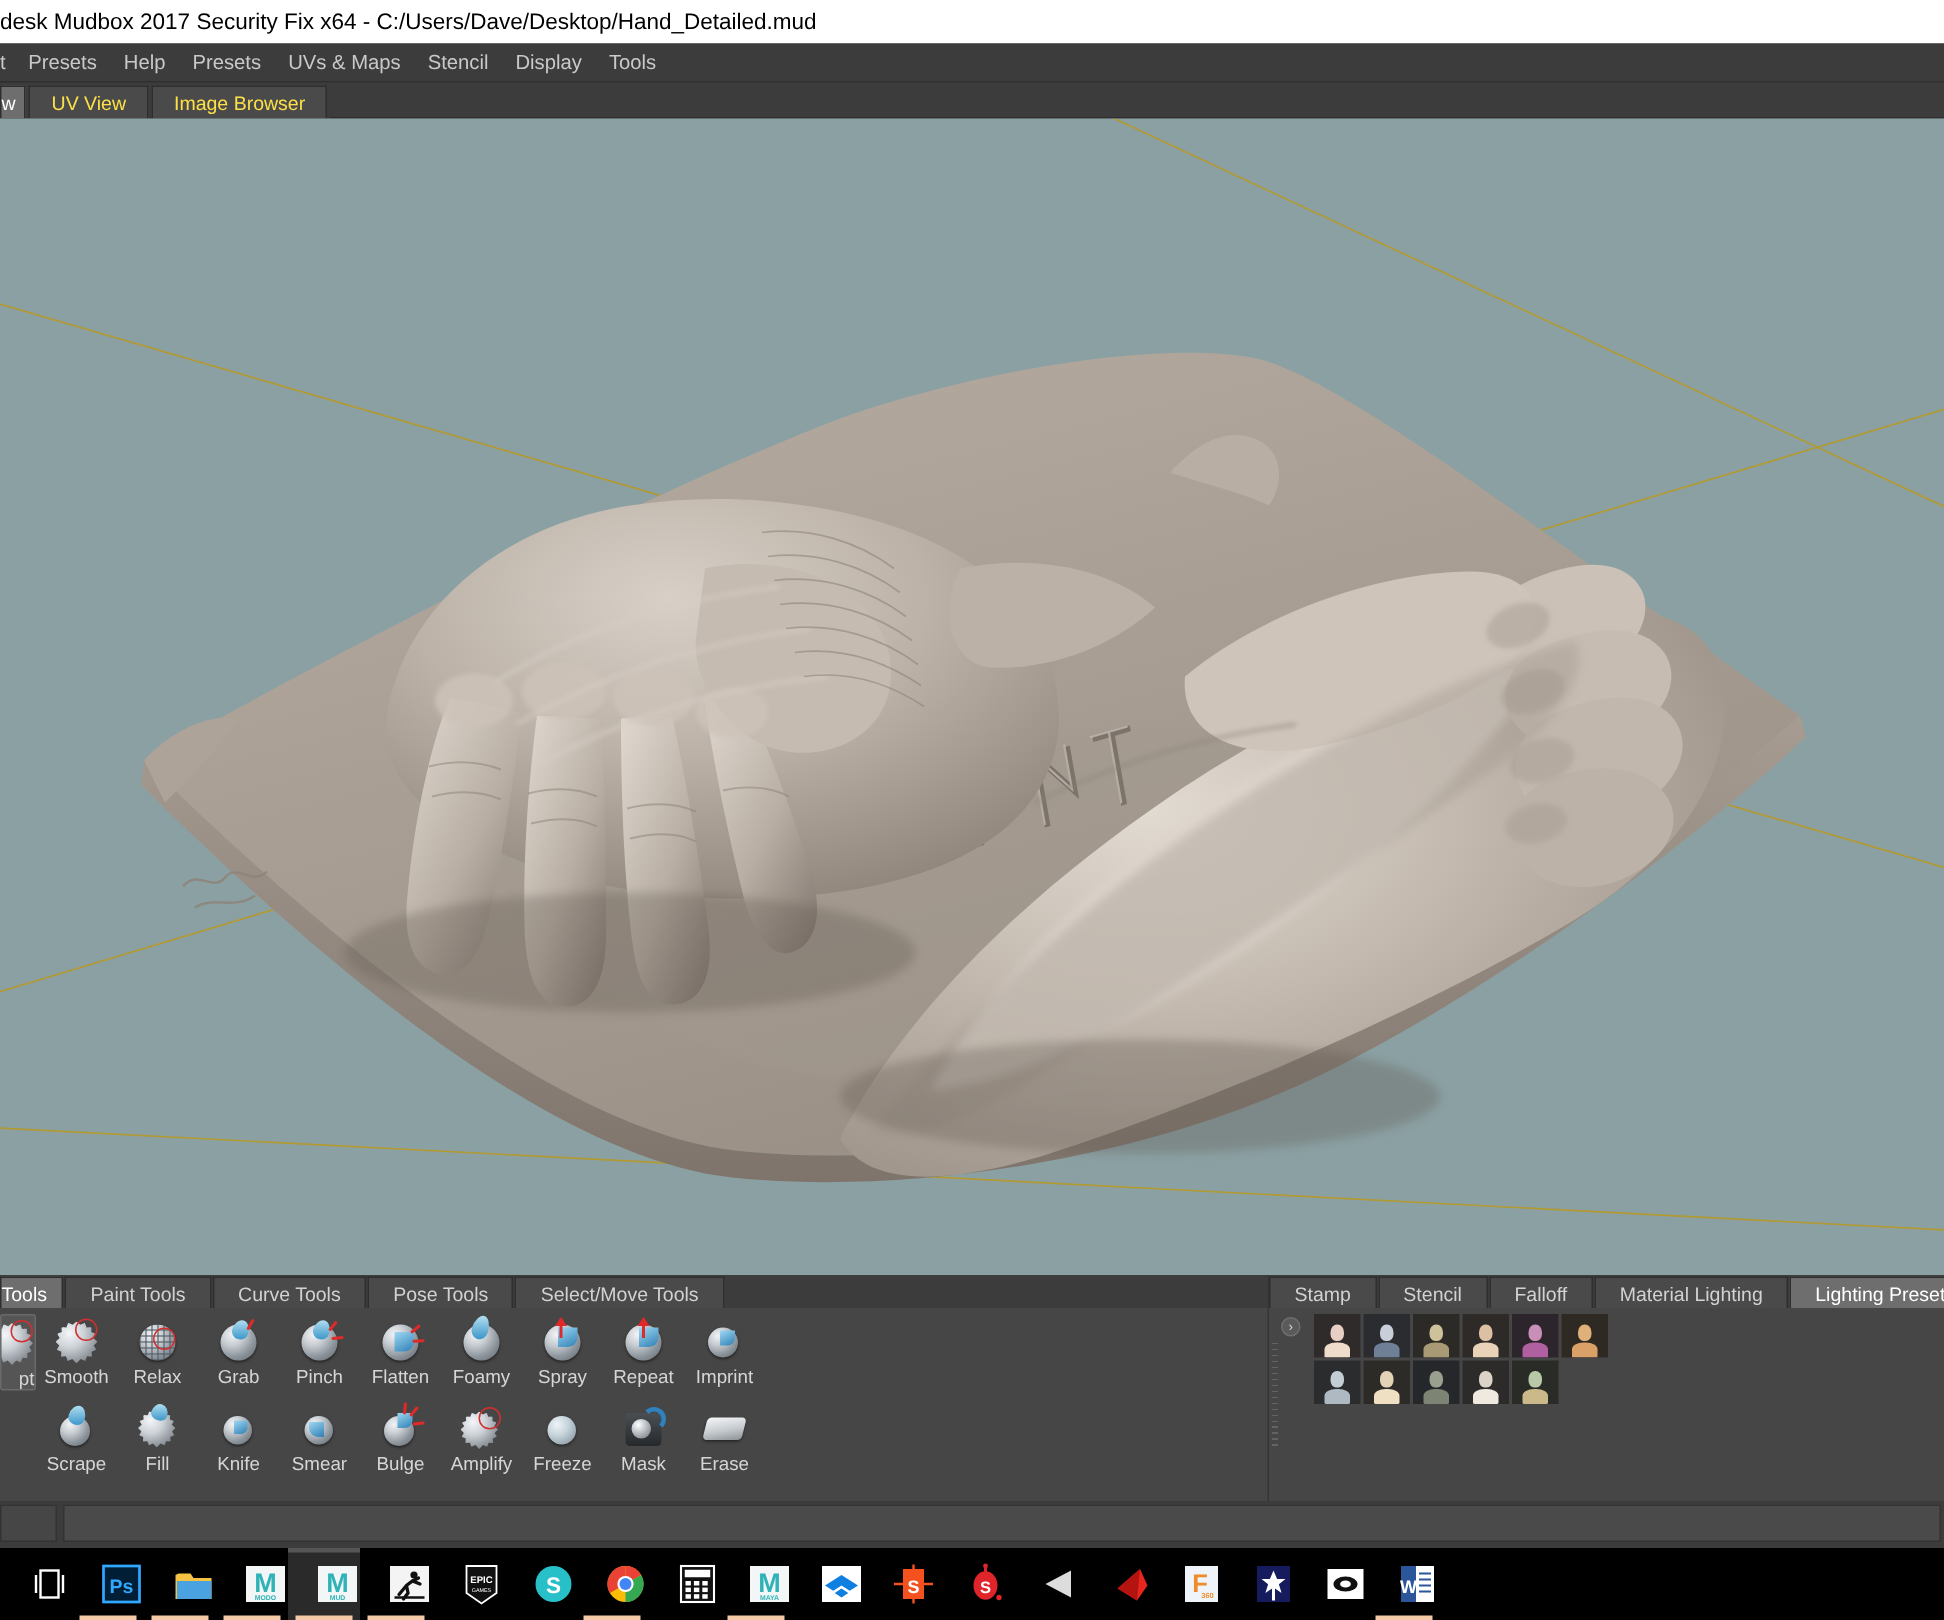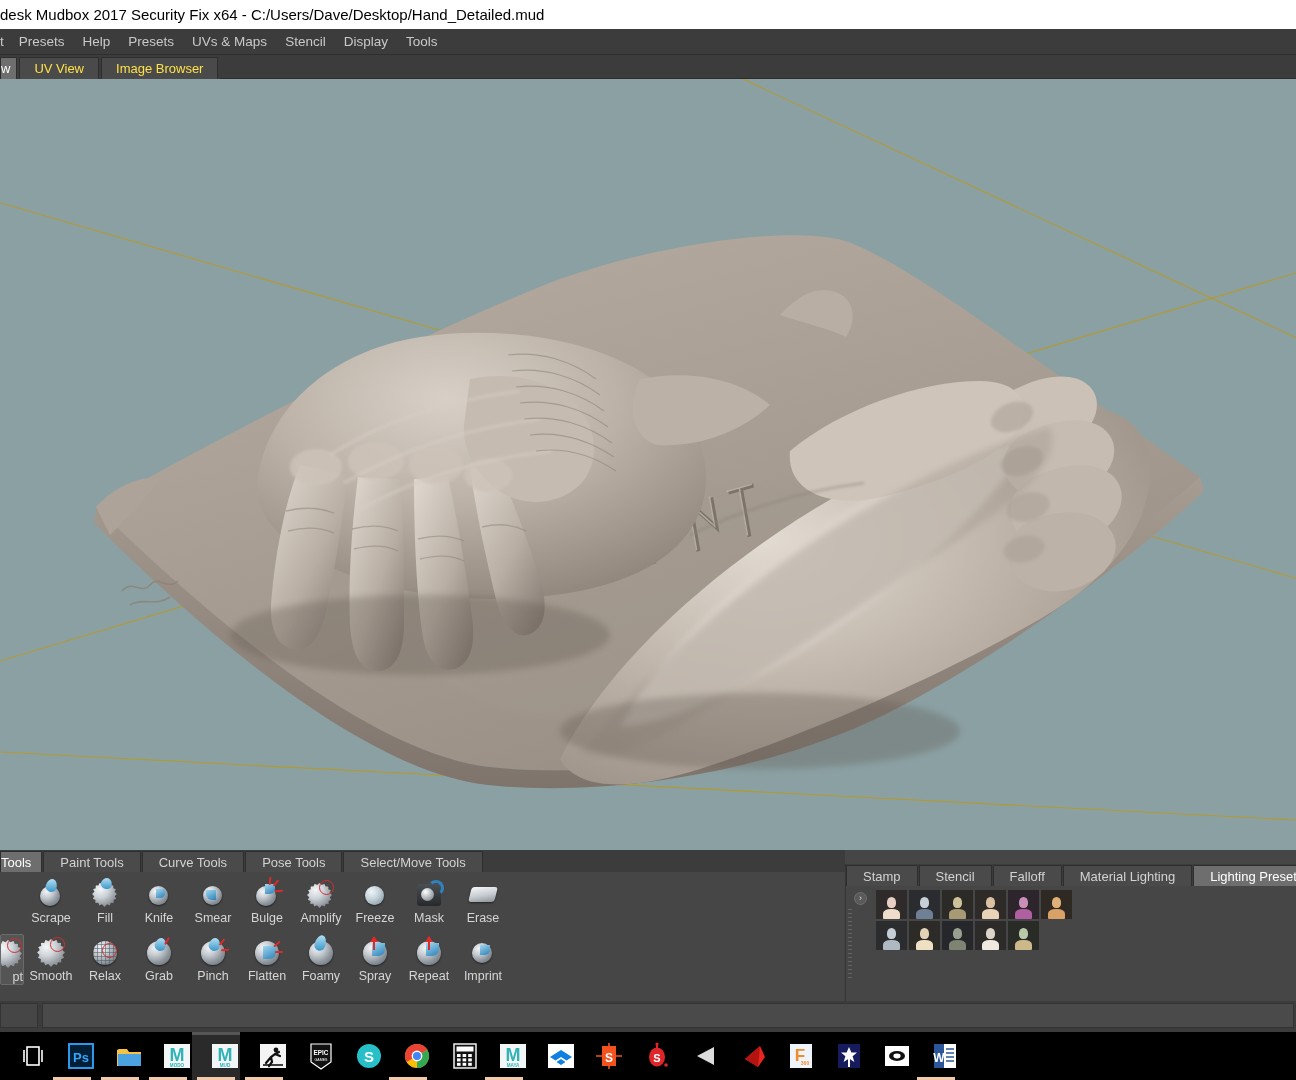--- a/index.html
+++ b/index.html
@@ -54,21 +54,21 @@
 
   
   .dock{
     position:absolute; left:0; top:850px; width:1296px; height:151px;
     background:#464646; overflow:hidden;
   }
   .dock-left{
     position:absolute; left:0; top:0; width:845px; height:151px;
   }
   .dock-right{
-    position:absolute; left:845px; top:14px; width:451px; height:151px;
+    position:absolute; left:845px; top:0; width:451px; height:151px;
     border-left:1px solid #353535;
   }
   .tabstrip{
     position:relative; height:22px; background:#3c3c3c;
     display:flex; align-items:flex-end; overflow:hidden;
   }
   .ttab{
     height:21px; line-height:21px; font-size:13px; color:#d2d2d2;
     background:#4a4a4a; border:1px solid #2e2e2e; border-bottom:none;
     padding:0 16px; margin-right:1px; white-space:nowrap; cursor:default;
@@ -466,20 +466,99 @@
     <div class="dock-left">
       <div class="tabstrip" id="toolTabs">
           <div class="ttab active clipped">Tools</div>
           <div class="ttab">Paint Tools</div>
           <div class="ttab">Curve Tools</div>
           <div class="ttab">Pose Tools</div>
           <div class="ttab">Select/Move Tools</div>
           <div class="tab-filler"></div>
         </div>
       <div class="toolarea">
+        <div class="toolrow" id="toolRow1">
+            <div class="tool selected clipped">
+              <span class="ti">
+                <i class="gear"></i>
+                <i class="ring"></i>
+              </span>
+              <span class="tl">pt</span>
+            </div>
+            <div class="tool">
+              <span class="ti">
+                <i class="gear"></i>
+                <i class="ring"></i>
+              </span>
+              <span class="tl">Smooth</span>
+            </div>
+            <div class="tool">
+              <span class="ti">
+                <i class="mesh-ball"></i>
+                <i class="ring" style="left:12px;top:6px;"></i>
+              </span>
+              <span class="tl">Relax</span>
+            </div>
+            <div class="tool">
+              <span class="ti">
+                <i class="sph"></i>
+                <i class="blue-drop"></i>
+                <i class="spike" style="left:22px;top:0px;transform:rotate(30deg);"></i>
+              </span>
+              <span class="tl">Grab</span>
+            </div>
+            <div class="tool">
+              <span class="ti">
+                <i class="sph"></i>
+                <i class="blue-drop"></i>
+                <i class="spike" style="left:23px;top:1px;transform:rotate(40deg);"></i>
+                <i class="spike" style="left:26px;top:9px;transform:rotate(85deg);"></i>
+              </span>
+              <span class="tl">Pinch</span>
+            </div>
+            <div class="tool">
+              <span class="ti">
+                <i class="sph"></i>
+                <i class="blue-wedge"></i>
+                <i class="spike" style="left:24px;top:3px;transform:rotate(50deg);"></i>
+                <i class="spike" style="left:26px;top:11px;transform:rotate(88deg);"></i>
+              </span>
+              <span class="tl">Flatten</span>
+            </div>
+            <div class="tool">
+              <span class="ti">
+                <i class="sph"></i>
+                <i class="blue-drop" style="left:9px;top:-2px;height:16px;"></i>
+              </span>
+              <span class="tl">Foamy</span>
+            </div>
+            <div class="tool">
+              <span class="ti">
+                <i class="sph"></i>
+                <i class="blue-wedge" style="left:12px;top:6px;"></i>
+                <i class="arrow-up" style="left:13px;"></i>
+              </span>
+              <span class="tl">Spray</span>
+            </div>
+            <div class="tool">
+              <span class="ti">
+                <i class="sph"></i>
+                <i class="blue-wedge" style="left:12px;top:6px;"></i>
+                <i class="arrow-up" style="left:14px;"></i>
+              </span>
+              <span class="tl">Repeat</span>
+            </div>
+            <div class="tool">
+              <span class="ti">
+                <i class="sph" style="left:4px;top:6px;width:20px;height:20px;"></i>
+                <i class="blue-wedge" style="left:12px;top:8px;width:10px;height:10px;"></i>
+              </span>
+              <span class="tl">Imprint</span>
+            </div>
+          </div>
         <div class="toolrow" id="toolRow2" style="margin-left: 24px;">
             <div class="tool">
               <span class="ti">
                 <i class="sph" style="left:4px;top:7px;width:20px;height:20px;"></i>
                 <i class="blue-drop" style="left:10px;top:0px;"></i>
               </span>
               <span class="tl">Scrape</span>
             </div>
             <div class="tool">
               <span class="ti">
@@ -530,99 +609,20 @@
                 <i class="mask-ic"></i>
                 <i class="mask-arc"></i>
               </span>
               <span class="tl">Mask</span>
             </div>
             <div class="tool">
               <span class="ti">
                 <i class="eraser"></i>
               </span>
               <span class="tl">Erase</span>
-            </div>
-          </div>
-        <div class="toolrow" id="toolRow1">
-            <div class="tool selected clipped">
-              <span class="ti">
-                <i class="gear"></i>
-                <i class="ring"></i>
-              </span>
-              <span class="tl">pt</span>
-            </div>
-            <div class="tool">
-              <span class="ti">
-                <i class="gear"></i>
-                <i class="ring"></i>
-              </span>
-              <span class="tl">Smooth</span>
-            </div>
-            <div class="tool">
-              <span class="ti">
-                <i class="mesh-ball"></i>
-                <i class="ring" style="left:12px;top:6px;"></i>
-              </span>
-              <span class="tl">Relax</span>
-            </div>
-            <div class="tool">
-              <span class="ti">
-                <i class="sph"></i>
-                <i class="blue-drop"></i>
-                <i class="spike" style="left:22px;top:0px;transform:rotate(30deg);"></i>
-              </span>
-              <span class="tl">Grab</span>
-            </div>
-            <div class="tool">
-              <span class="ti">
-                <i class="sph"></i>
-                <i class="blue-drop"></i>
-                <i class="spike" style="left:23px;top:1px;transform:rotate(40deg);"></i>
-                <i class="spike" style="left:26px;top:9px;transform:rotate(85deg);"></i>
-              </span>
-              <span class="tl">Pinch</span>
-            </div>
-            <div class="tool">
-              <span class="ti">
-                <i class="sph"></i>
-                <i class="blue-wedge"></i>
-                <i class="spike" style="left:24px;top:3px;transform:rotate(50deg);"></i>
-                <i class="spike" style="left:26px;top:11px;transform:rotate(88deg);"></i>
-              </span>
-              <span class="tl">Flatten</span>
-            </div>
-            <div class="tool">
-              <span class="ti">
-                <i class="sph"></i>
-                <i class="blue-drop" style="left:9px;top:-2px;height:16px;"></i>
-              </span>
-              <span class="tl">Foamy</span>
-            </div>
-            <div class="tool">
-              <span class="ti">
-                <i class="sph"></i>
-                <i class="blue-wedge" style="left:12px;top:6px;"></i>
-                <i class="arrow-up" style="left:13px;"></i>
-              </span>
-              <span class="tl">Spray</span>
-            </div>
-            <div class="tool">
-              <span class="ti">
-                <i class="sph"></i>
-                <i class="blue-wedge" style="left:12px;top:6px;"></i>
-                <i class="arrow-up" style="left:14px;"></i>
-              </span>
-              <span class="tl">Repeat</span>
-            </div>
-            <div class="tool">
-              <span class="ti">
-                <i class="sph" style="left:4px;top:6px;width:20px;height:20px;"></i>
-                <i class="blue-wedge" style="left:12px;top:8px;width:10px;height:10px;"></i>
-              </span>
-              <span class="tl">Imprint</span>
             </div>
           </div>
       </div>
     </div>
 
     <div class="dock-right">
       <div class="tabstrip" id="presetTabs">
           <div class="ttab">Stamp</div>
           <div class="ttab">Stencil</div>
           <div class="ttab">Falloff</div>

